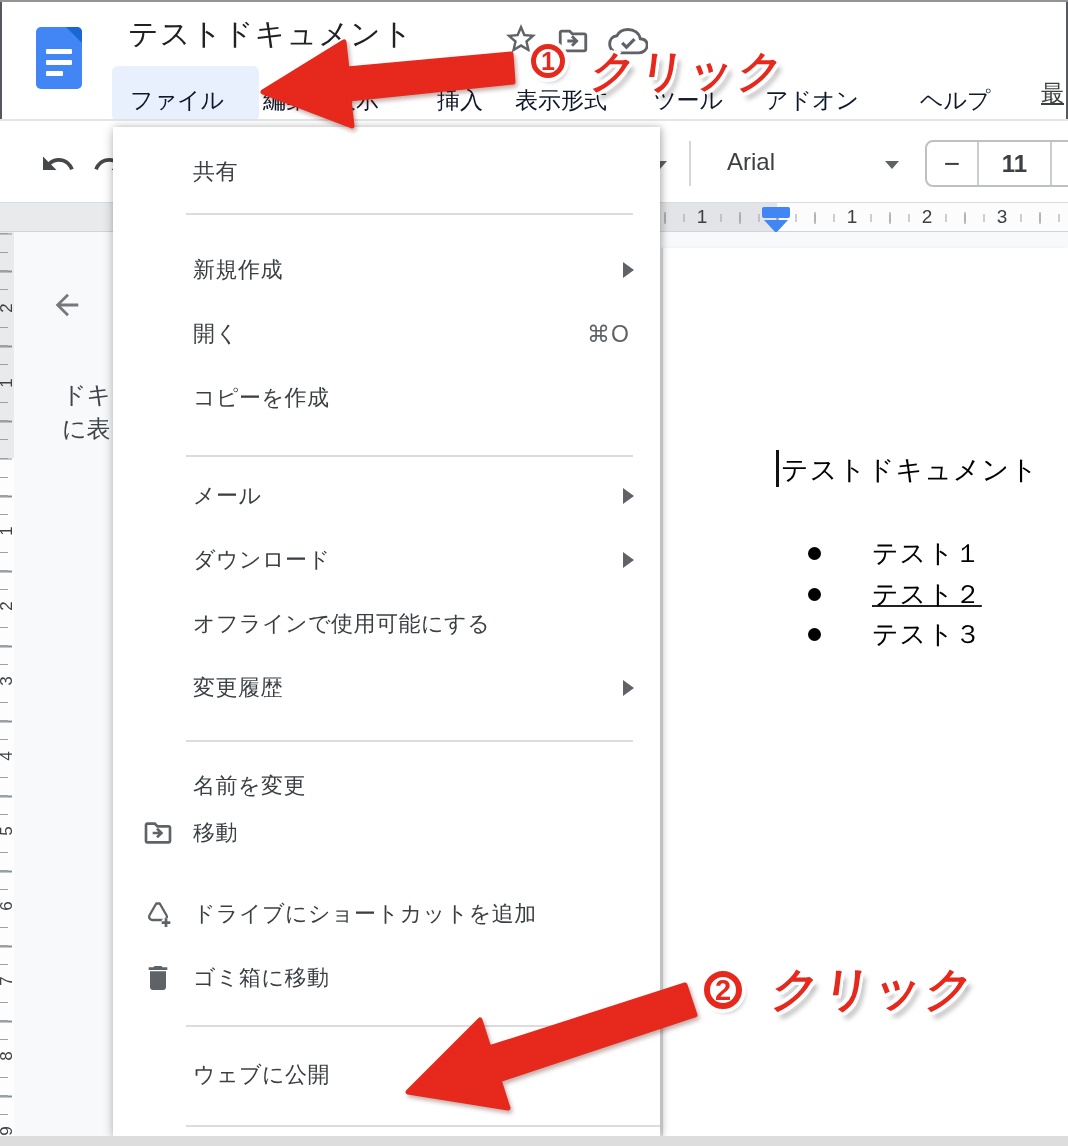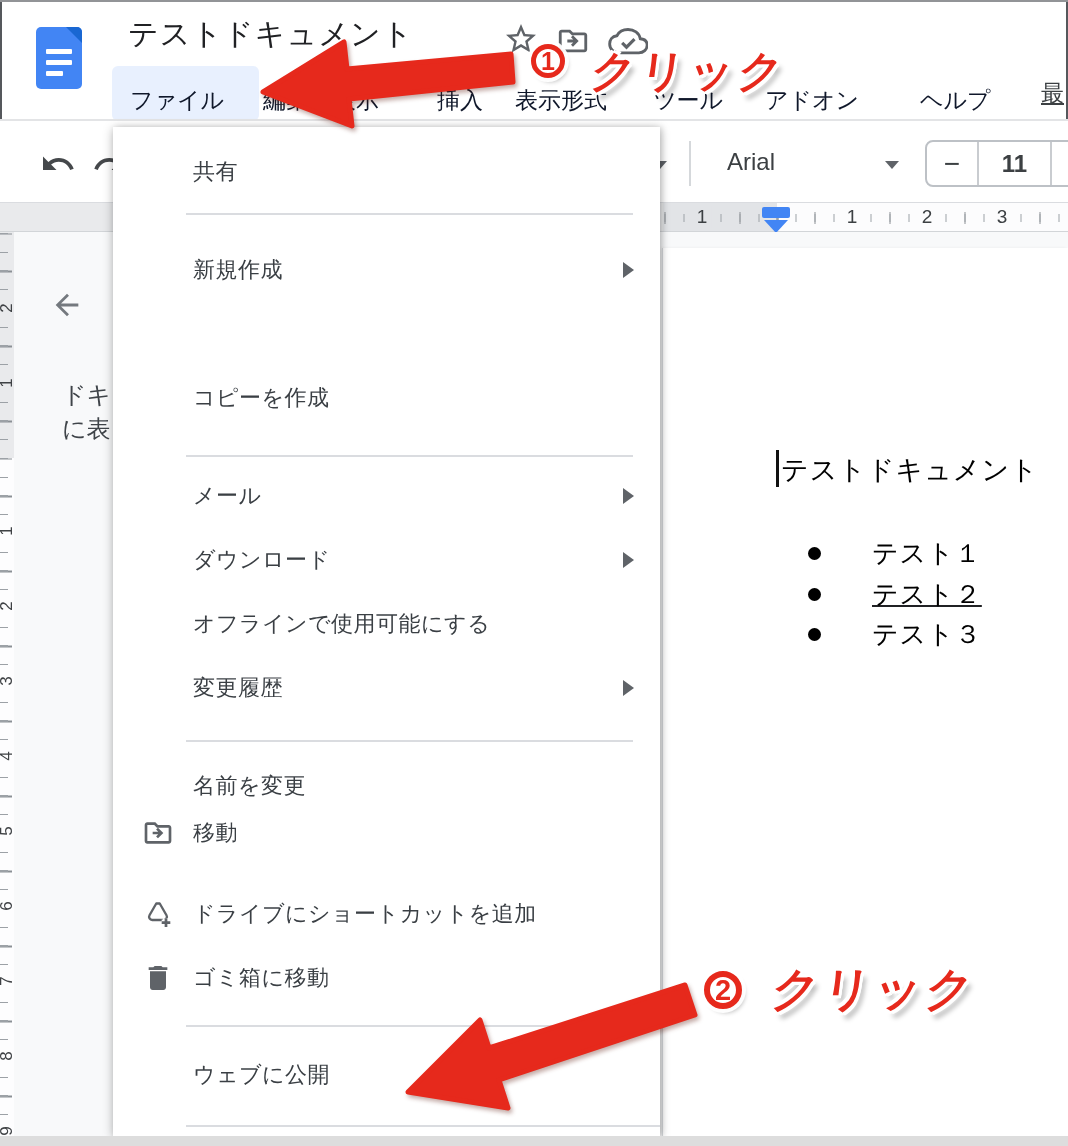--- a/index.html
+++ b/index.html
@@ -208,20 +208,24 @@
   <div class="abs filemenu">
     <div class="fm-item" style="top:13px;">
       <span>共有</span>
     </div>
     <div class="fm-div" style="top:86px;"></div>
 
     <div class="fm-item" style="top:111px;">
       <span>新規作成</span>
       <span class="fm-sub"></span>
     </div>
+    <div class="fm-item" style="top:175px;">
+      <span>開く</span>
+      <span class="fm-short">⌘O</span>
+    </div>
     <div class="fm-item" style="top:239px;">
       <span>コピーを作成</span>
     </div>
     <div class="fm-div" style="top:328px;"></div>
 
     <div class="fm-item" style="top:337px;">
       <span>メール</span>
       <span class="fm-sub"></span>
     </div>
     <div class="fm-item" style="top:401px;">

